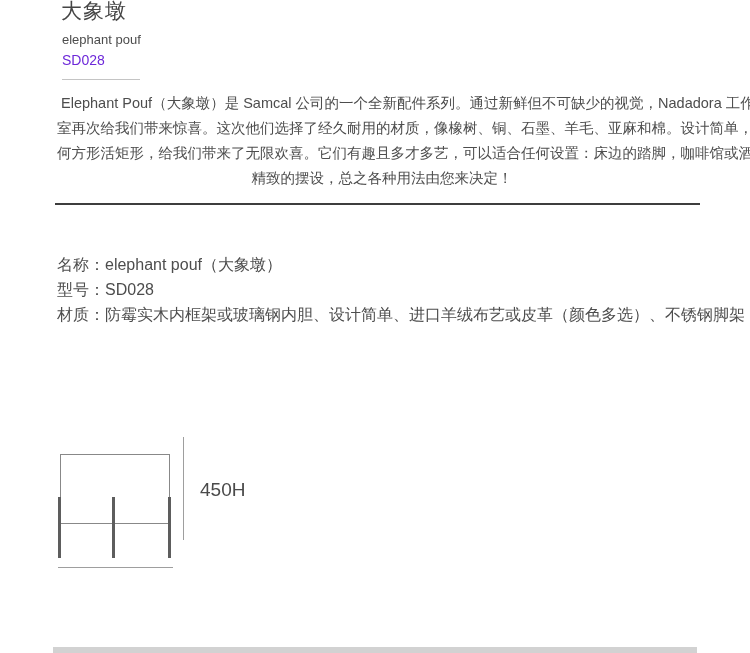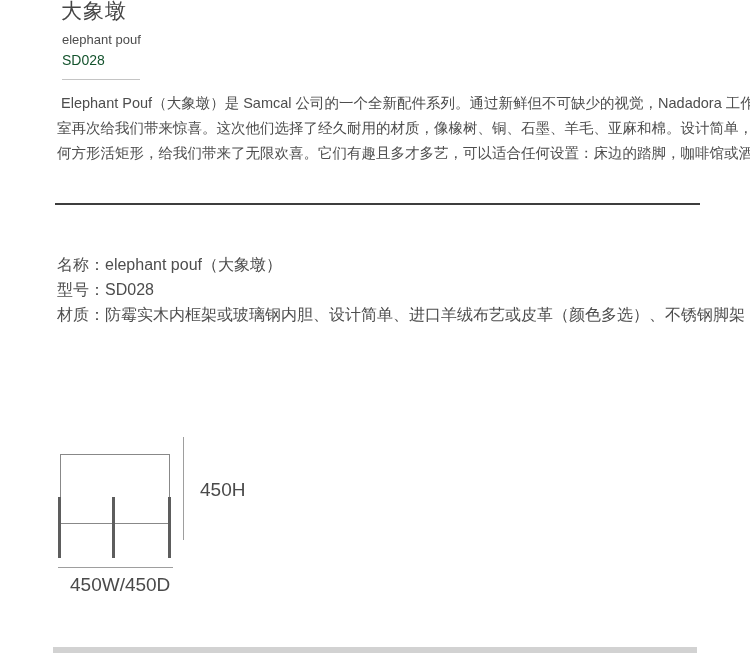--- a/index.html
+++ b/index.html
@@ -12,21 +12,21 @@
     color:#4d4d4d;
   }
   .abs{position:absolute;}
   .page-title{
     left:61px;top:-2px;
     font-size:21px;line-height:26px;
     color:#454545;font-weight:500;
     letter-spacing:1px;
   }
   .sub-en{left:62px;top:31px;font-size:13px;line-height:17px;color:#4c4c4c;}
-  .sub-model{left:62px;top:52px;font-size:14px;line-height:17px;color:#14532d;}
+  .sub-model{left:62px;top:52px;font-size:14px;line-height:17px;color:#6d28d9;}
   .short-rule{left:62px;top:79px;width:78px;height:1px;}
   .description{
     left:57px;top:91px;width:650px;
     font-size:14.5px;color:#4d4d4d;text-align:center;
   }
   .description .dline{white-space:pre;line-height:25px;height:25px;}
   .divider-dark{left:55px;top:203px;width:645px;height:2px;}
   .specs{left:57px;top:253px;width:650px;font-size:16px;color:#4d4d4d;}
   .specs .srow{line-height:24.8px;height:24.8px;white-space:pre;}
   
@@ -49,34 +49,34 @@
 
   <div class="abs page-title">大象墩</div>
   <div class="abs sub-en">elephant pouf</div>
   <div class="abs sub-model">SD028</div>
   <div class="abs short-rule" style="background:#c4c4c4;"></div>
 
   <div class="abs description">
     <div class="dline"> Elephant Pouf（大象墩）是 Samcal 公司的一个全新配件系列。通过新鲜但不可缺少的视觉，Nadadora 工作</div>
     <div class="dline">室再次给我们带来惊喜。这次他们选择了经久耐用的材质，像橡树、铜、石墨、羊毛、亚麻和棉。设计简单，几</div>
     <div class="dline">何方形活矩形，给我们带来了无限欢喜。它们有趣且多才多艺，可以适合任何设置：床边的踏脚，咖啡馆或酒店</div>
+    <div class="dline">精致的摆设，总之各种用法由您来决定！</div>
   </div>
 
   <div class="abs divider-dark" style="background:#3d3d3d;"></div>
 
   <div class="abs specs">
     <div class="srow">名称：elephant pouf（大象墩）</div>
     <div class="srow">型号：SD028</div>
     <div class="srow">材质：防霉实木内框架或玻璃钢内胆、设计简单、进口羊绒布艺或皮革（颜色多选）、不锈钢脚架</div>
   </div>
 
   <div class="abs pouf-box"></div>
   <div class="abs leg leg-left"></div>
   <div class="abs leg leg-mid"></div>
   <div class="abs leg leg-right"></div>
   <div class="abs vdim" style="background:#9e9e9e;"></div>
   <div class="abs dim-label label-h">450H</div>
   <div class="abs hdim" style="background:#9e9e9e;"></div>
-  <div class="abs dim-label label-wd">450W/450D</div>
 
   <div class="abs bottom-bar" style="background:#d2d2d2;"></div>
 
 </div>
 
 </body></html>

